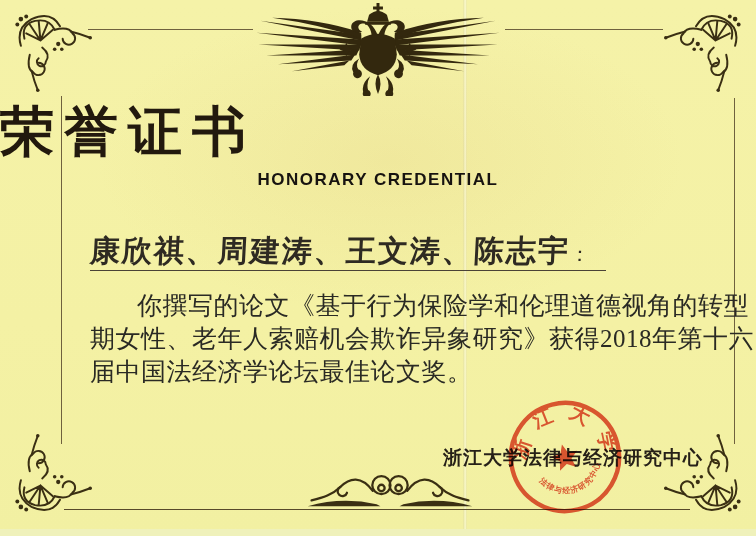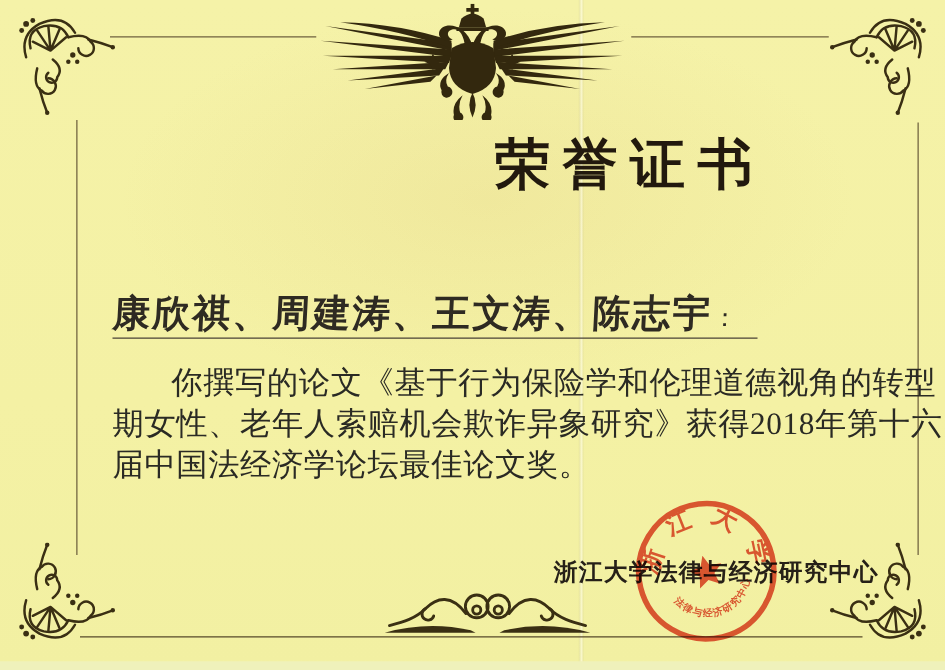--- a/index.html
+++ b/index.html
@@ -31,21 +31,21 @@
   .b-bottom{left:64px;top:509px;width:626px;height:1px;background:#57492a;}
   .corner{position:absolute;width:80px;height:80px;}
   .c-tl{left:12px;top:12px;}
   .c-tr{left:664px;top:12px;transform:scaleX(-1);}
   .c-bl{left:12px;top:434px;transform:scaleY(-1);}
   .c-br{left:664px;top:434px;transform:scale(-1,-1);}
   .emblem{position:absolute;left:253px;top:3px;width:250px;height:93px;}
   .flourish{position:absolute;left:300px;top:466px;width:180px;height:44px;}
   .title{
     position:absolute;left:0;top:96px;width:612px;height:72px;
-    text-align:right;font-size:44px;font-weight:bold;
+    text-align:left;font-size:54px;font-weight:bold;
     letter-spacing:10px;color:#22190e;line-height:72px;
   }
   .subtitle{
     position:absolute;left:0;top:170px;width:756px;
     text-align:center;font-family:"Liberation Sans","DejaVu Sans",sans-serif;
     font-size:17px;font-weight:bold;letter-spacing:1.5px;color:#171310;
   }
   .recipients{
     position:absolute;left:90px;top:231px;width:560px;
     font-size:30px;font-weight:bold;color:#2e2a22;
@@ -220,20 +220,21 @@
       <path d="M108 26 C120 10 132 12 142 22 C150 30 160 33 172 36"></path>
       <path d="M142 22 a5 5 0 1 1 -7 6"></path>
     </g>
     <g fill="#3a2f13">
       <path d="M4 42 Q40 32 76 40 L80 42 Z"></path>
       <path d="M176 42 Q140 32 104 40 L100 42 Z"></path>
     </g>
   </svg>
 
   <div class="title">荣誉证书</div>
+  <div class="subtitle">HONORARY CREDENTIAL</div>
 
   <div class="recipients"><span>康欣祺、周建涛、王文涛、陈志宇</span><span class="recip-colon">：</span></div>
   <div class="recip-underline"></div>
 
   <div class="body-line bl0">你撰写的论文《基于行为保险学和伦理道德视角的转型</div>
   <div class="body-line bl1">期女性、老年人索赔机会欺诈异象研究》获得2018年第十六</div>
   <div class="body-line bl2">届中国法经济学论坛最佳论文奖。</div>
 
 
   <div class="issuer">浙江大学法律与经济研究中心</div>

